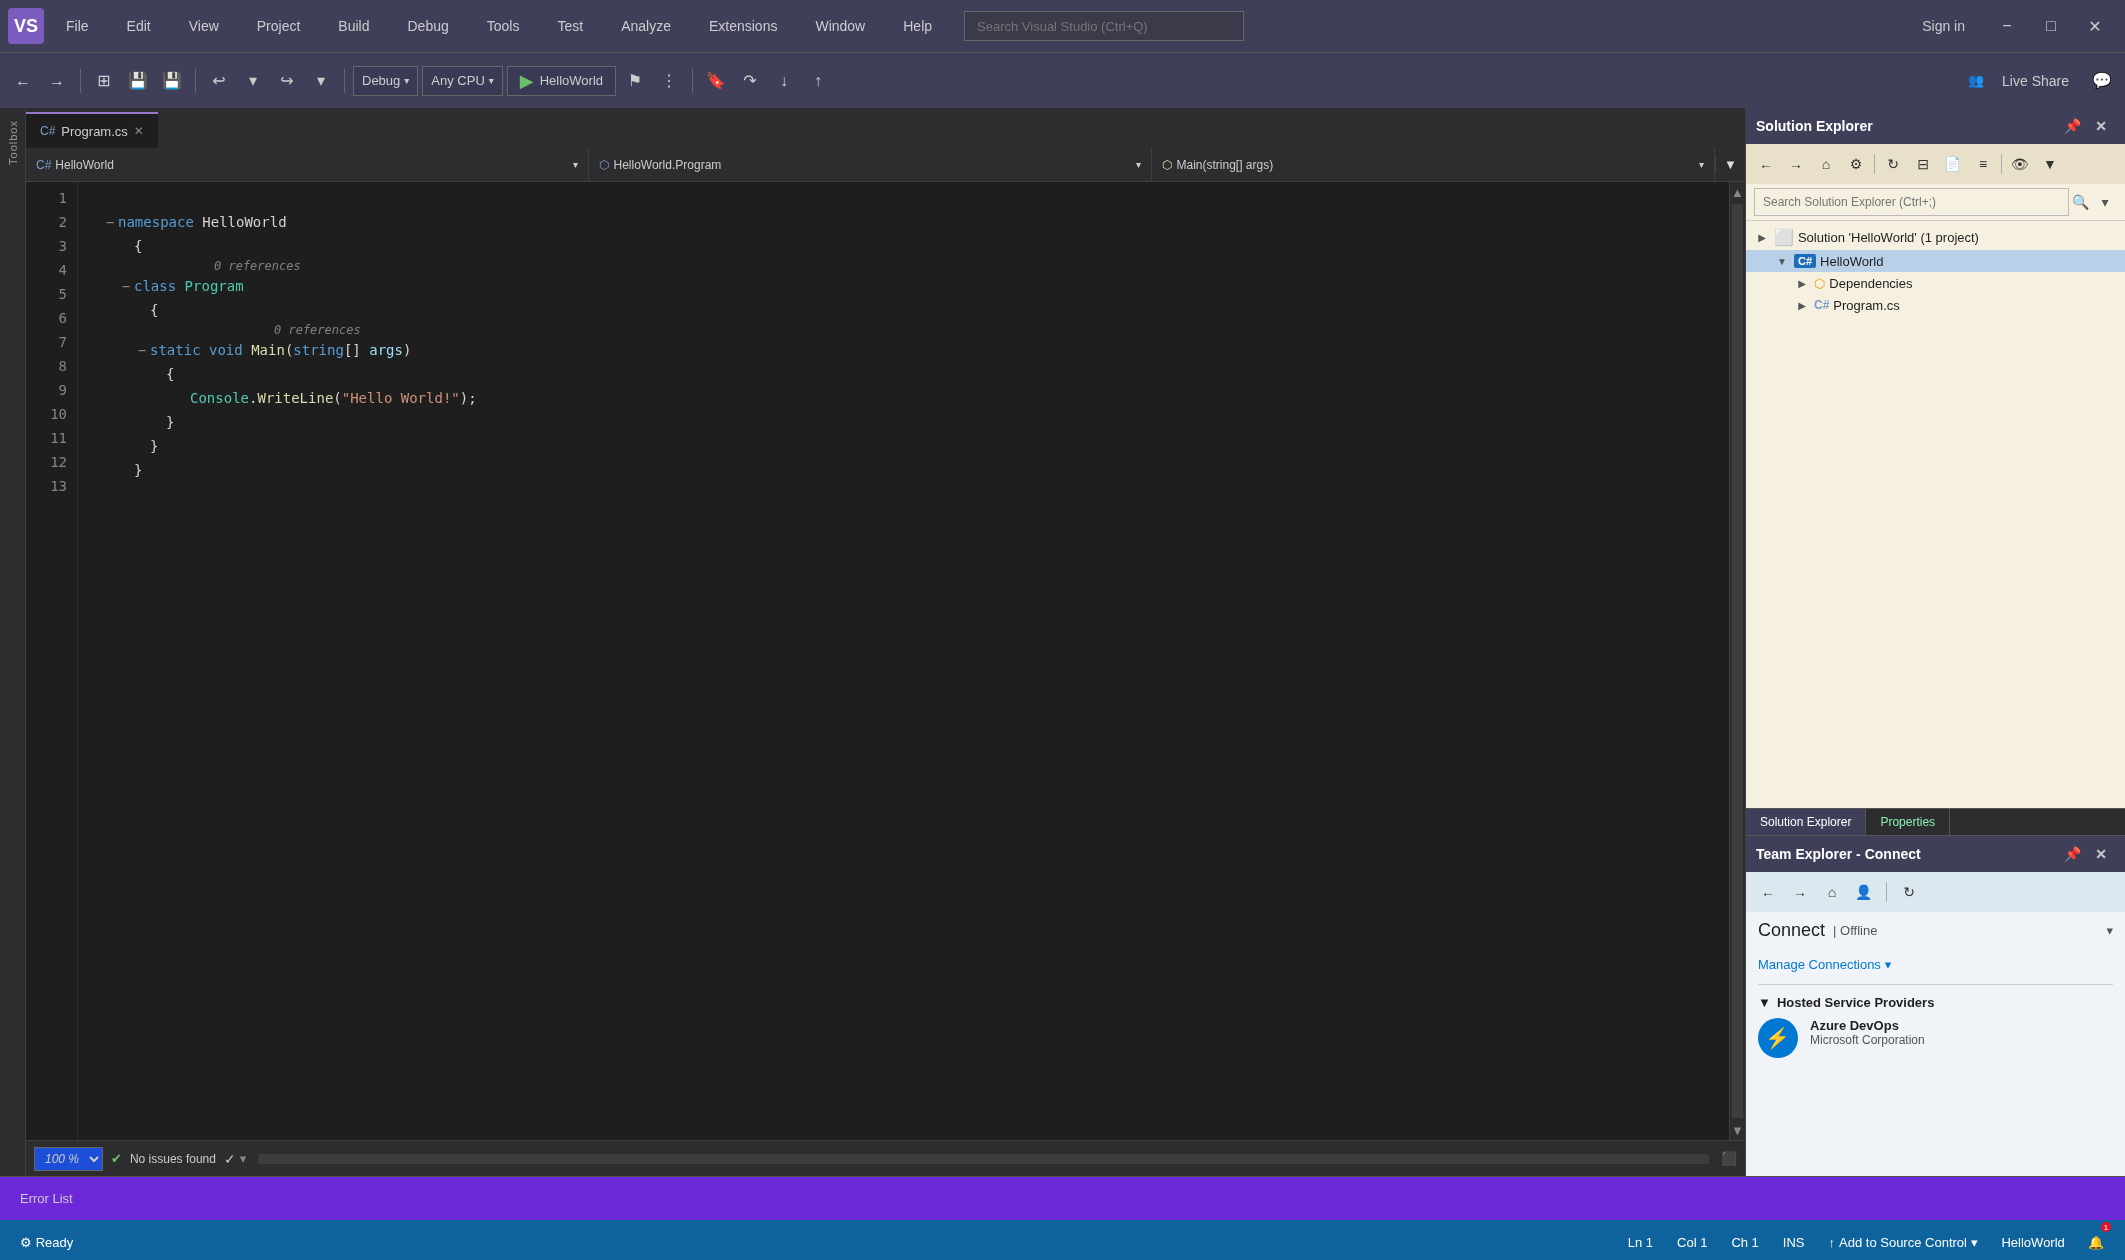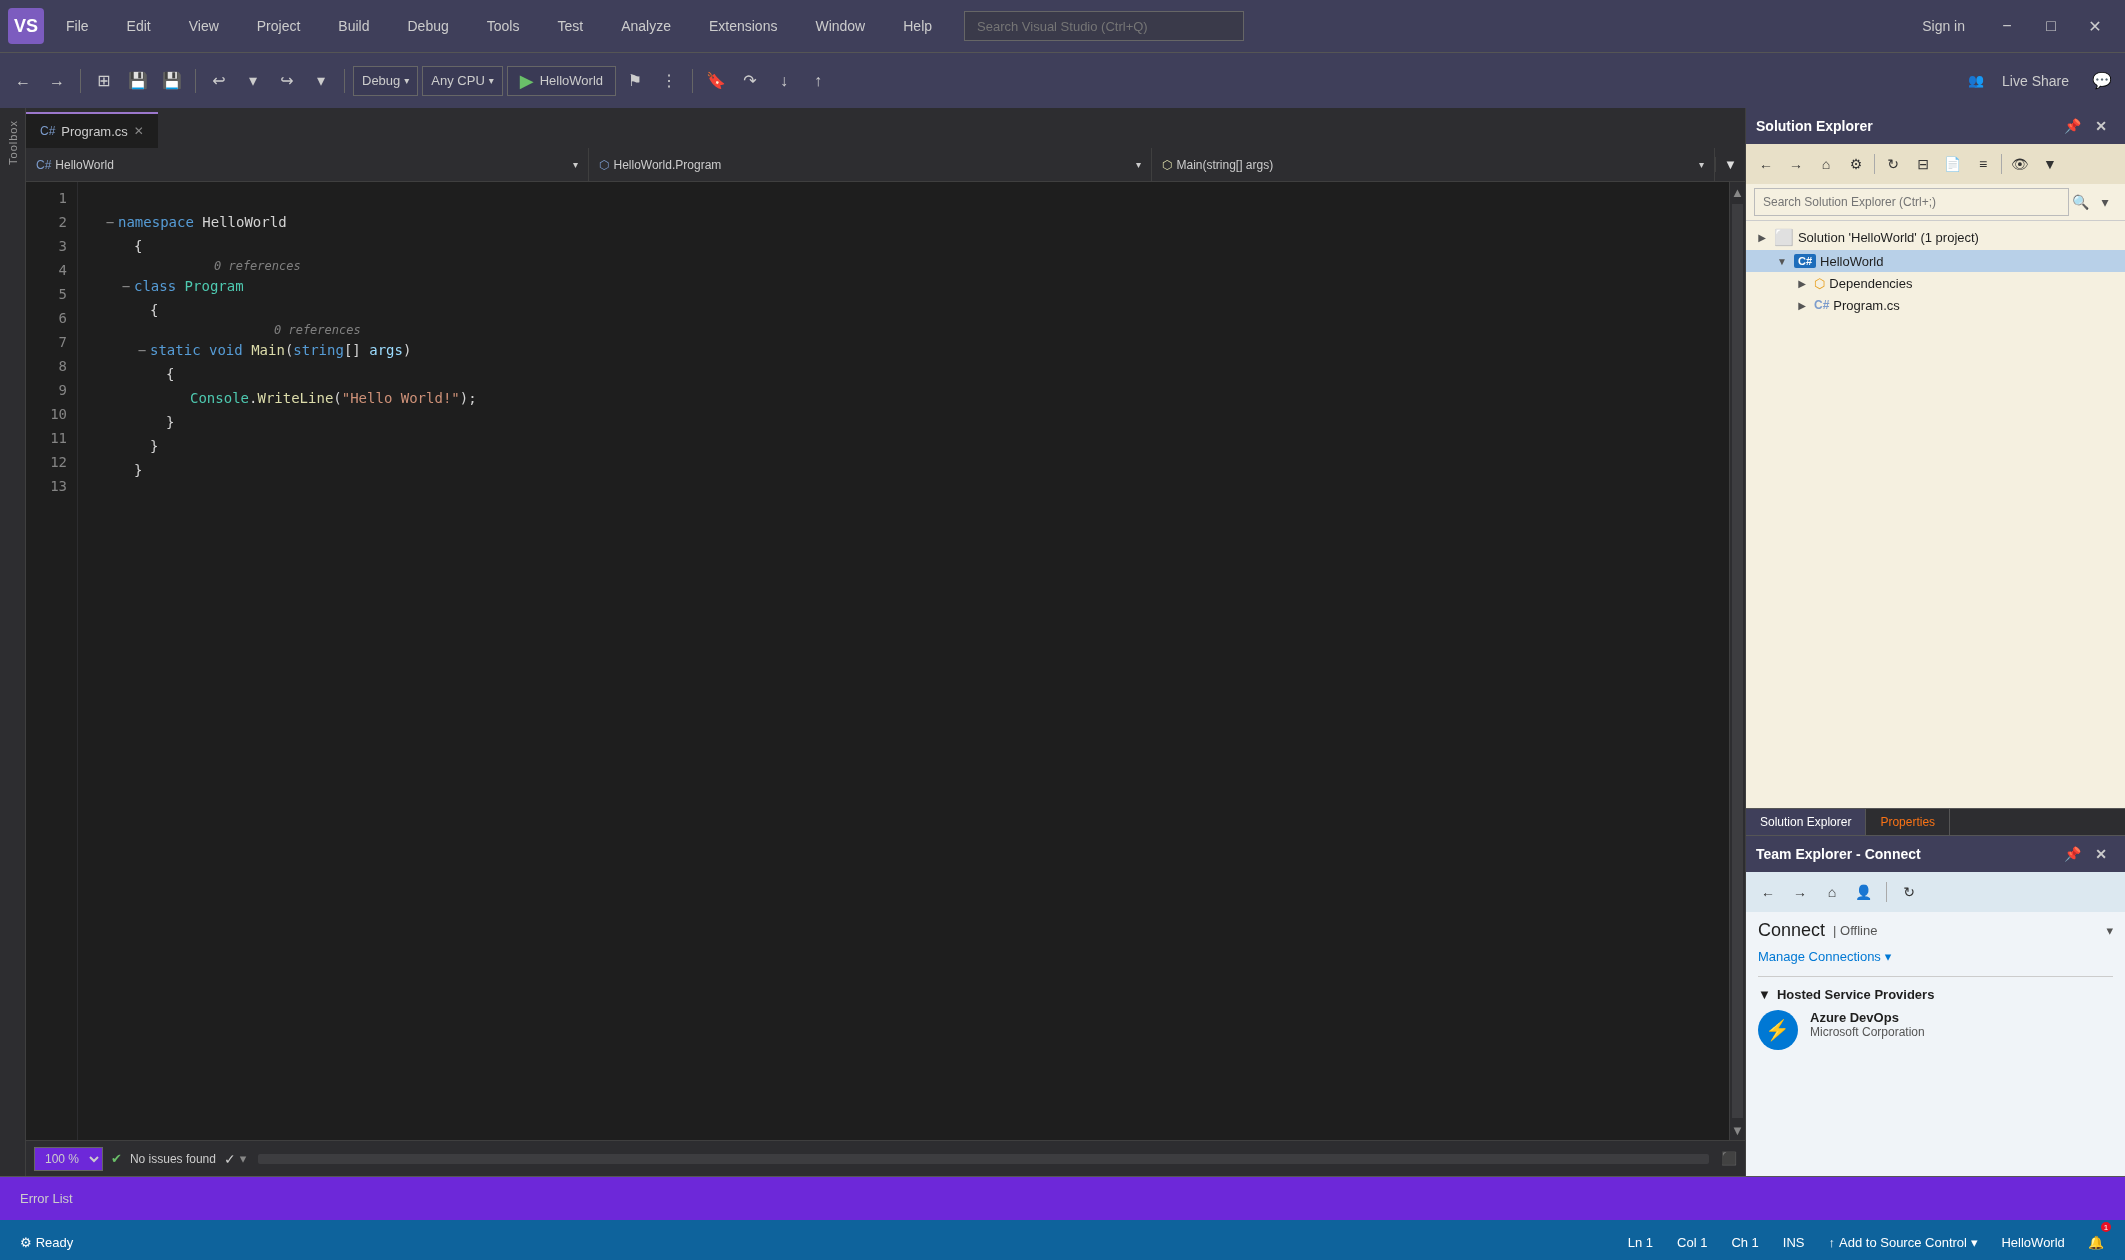--- a/index.html
+++ b/index.html
@@ -53,21 +53,21 @@
     .code-line { display: flex; align-items: flex-start; white-space: pre; position: relative; min-height: 24px; }
     .kw-blue { color: #569cd6; }
     .kw-void { color: #569cd6; }
     .string-red { color: #ce9178; }
     .meta-gray { color: #808080; font-style: italic; font-size: 12px; }
     .method-yellow { color: #dcdcaa; }
     .type-teal { color: #4ec9b0; }
 
     
     #editor-footer { display: flex; align-items: center; background: #2d2d30; height: 36px; border-top: 1px solid #3f3f3f; padding: 0 8px; gap: 8px; }
-    .zoom-select { background: #6d28d9; border: 1px solid #666; color: #ccc; padding: 2px 6px; font-size: 12px; height: 24px; }
+    .zoom-select { background: #1d4ed8; border: 1px solid #666; color: #ccc; padding: 2px 6px; font-size: 12px; height: 24px; font-style: italic; }
     .check-icon { color: #6abf69; }
     .no-issues { color: #ccc; font-size: 12px; }
     .git-icon { color: #ccc; font-size: 14px; }
 
     
     #right-panel { width: 380px; display: flex; flex-direction: column; background: #2d2d30; border-left: 1px solid #3f3f3f; }
     #solution-explorer { flex: 1; display: flex; flex-direction: column; border-bottom: 1px solid #555; }
     #se-header { display: flex; align-items: center; background: #3f3f5a; height: 36px; padding: 0 10px; font-size: 14px; color: #fff; font-weight: 600; }
     #se-header .spacer { flex: 1; }
     #se-toolbar { display: flex; align-items: center; background: #e8e0c8; height: 40px; padding: 0 6px; gap: 2px; }
@@ -75,31 +75,31 @@
     .se-sep { width: 1px; height: 20px; background: #aaa; margin: 0 2px; }
     #se-search { background: #f5f0e0; border: 1px solid #bbb; padding: 4px 8px; width: 100%; height: 28px; font-size: 12px; color: #333; }
     #se-search-bar { background: #f5f0e0; padding: 4px 8px; display: flex; align-items: center; border-bottom: 1px solid #ccc; }
     #se-tree { background: #f5f0e0; flex: 1; padding: 4px 0; overflow: auto; color: #1e1e1e; font-size: 13px; }
     .tree-item { display: flex; align-items: center; padding: 3px 8px; cursor: pointer; gap: 4px; }
     .tree-item.selected { background: #b8d0e8; }
     .tree-expand { width: 16px; height: 16px; display: flex; align-items: center; justify-content: center; color: #555; font-size: 10px; cursor: pointer; }
     .tree-indent { width: 16px; flex-shrink: 0; }
 
     #se-bottom-tabs { display: flex; background: #2d2d30; border-top: 1px solid #555; }
-    .se-tab { padding: 6px 14px; color: #f97316; font-size: 12px; cursor: pointer; border-right: 1px solid #555; }
+    .se-tab { padding: 6px 14px; color: #86efac; font-size: 12px; cursor: pointer; border-right: 1px solid #555; }
     .se-tab.active { background: #3f3f5a; color: #fff; }
 
     
     #team-explorer { flex: 1; display: flex; flex-direction: column; max-height: 340px; }
     #te-header { display: flex; align-items: center; background: #3f3f5a; height: 36px; padding: 0 10px; font-size: 14px; color: #fff; font-weight: 600; }
     #te-header .spacer { flex: 1; }
     #te-toolbar { display: flex; align-items: center; background: #dce8f0; height: 40px; padding: 0 8px; gap: 4px; }
     .te-btn { width: 28px; height: 26px; display: flex; align-items: center; justify-content: center; cursor: pointer; color: #333; font-size: 14px; }
     #te-content { background: #f0f4f8; flex: 1; padding: 8px 12px; overflow: auto; color: #1e1e1e; font-size: 13px; }
-    .te-connect-header { display: flex; align-items: center; margin-bottom: 8px; }
+    .te-connect-header { display: flex; align-items: center; margin-bottom: 16px; }
     .te-connect-label { font-size: 18px; font-weight: 300; color: #1e1e1e; }
     .te-offline { color: #555; font-size: 13px; margin-left: 8px; }
     .te-manage-link { color: #0078d4; cursor: pointer; font-size: 13px; margin-bottom: 12px; display: flex; align-items: center; gap: 4px; }
     .te-section-header { display: flex; align-items: center; gap: 6px; font-size: 13px; font-weight: 600; color: #1e1e1e; margin-bottom: 8px; cursor: pointer; }
     .te-azure-devops { display: flex; align-items: flex-start; gap: 12px; margin-bottom: 8px; }
     .te-azure-icon { width: 40px; height: 40px; background: #0078d4; border-radius: 50%; display: flex; align-items: center; justify-content: center; color: #fff; font-size: 18px; flex-shrink: 0; }
     .te-azure-info .te-azure-title { font-weight: 600; color: #1e1e1e; font-size: 13px; }
     .te-azure-info .te-azure-subtitle { color: #555; font-size: 12px; }
     .te-desc { color: #444; font-size: 12px; line-height: 1.5; }
 

